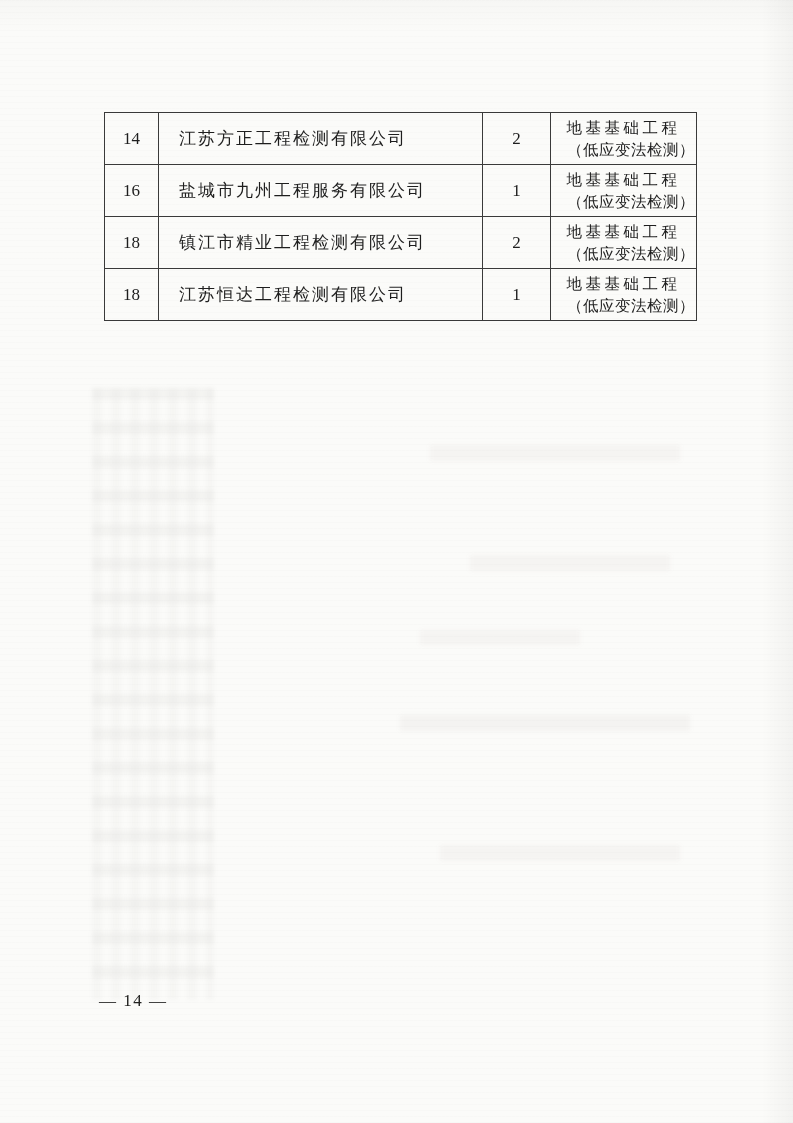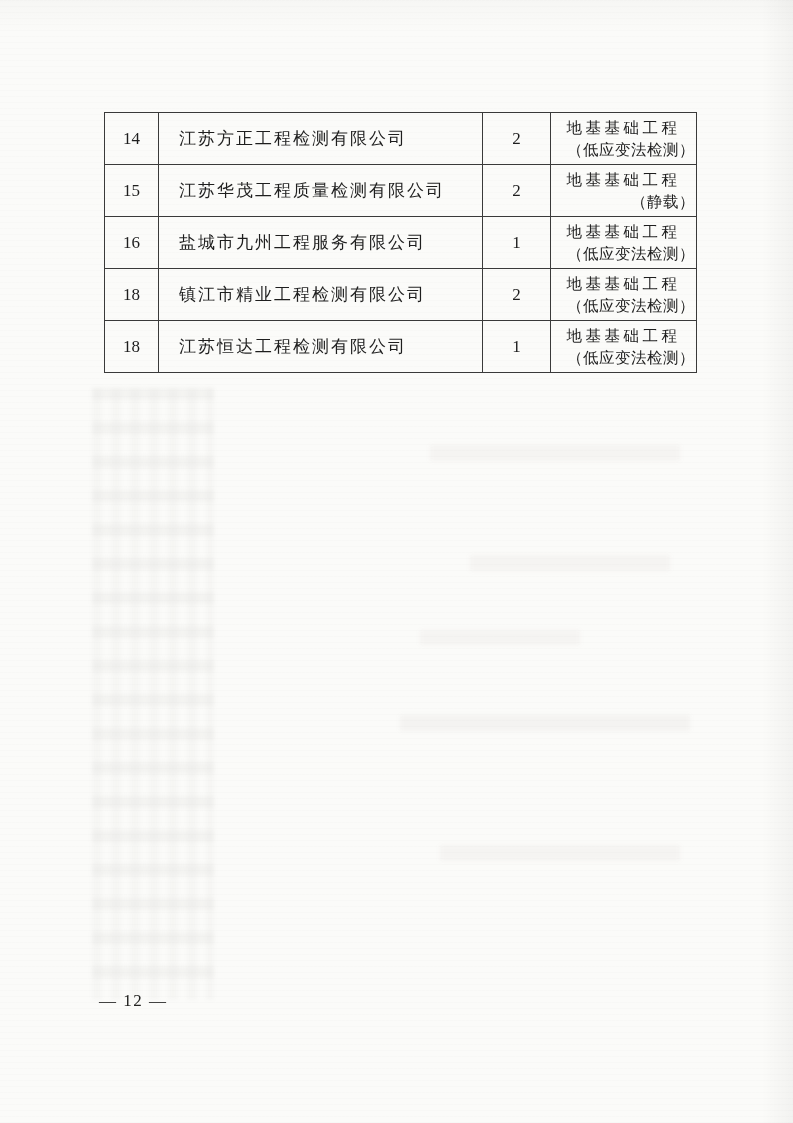--- a/index.html
+++ b/index.html
@@ -115,29 +115,20 @@
     <tr>
       <td class="cell-no">14</td>
       <td class="cell-company">江苏方正工程检测有限公司</td>
       <td class="cell-count">2</td>
       <td class="cell-category">
         <span class="cat-line1">地基基础工程</span>
         <span class="cat-line2">（低应变法检测）</span>
       </td>
     </tr>
     <tr>
-      <td class="cell-no">15</td>
-      <td class="cell-company">江苏华茂工程质量检测有限公司</td>
-      <td class="cell-count">2</td>
-      <td class="cell-category">
-        <span class="cat-line1">地基基础工程</span>
-        <span class="cat-line2">（静载）</span>
-      </td>
-    </tr>
-    <tr>
       <td class="cell-no">16</td>
       <td class="cell-company">盐城市九州工程服务有限公司</td>
       <td class="cell-count">1</td>
       <td class="cell-category">
         <span class="cat-line1">地基基础工程</span>
         <span class="cat-line2">（低应变法检测）</span>
       </td>
     </tr>
     <tr>
       <td class="cell-no">18</td>
@@ -153,13 +144,13 @@
       <td class="cell-company">江苏恒达工程检测有限公司</td>
       <td class="cell-count">1</td>
       <td class="cell-category">
         <span class="cat-line1">地基基础工程</span>
         <span class="cat-line2">（低应变法检测）</span>
       </td>
     </tr>
   </tbody>
 </table>
 
-<div class="page-number">— 12 —</div>
+<div class="page-number">— 14 —</div>
 
 </body></html>

